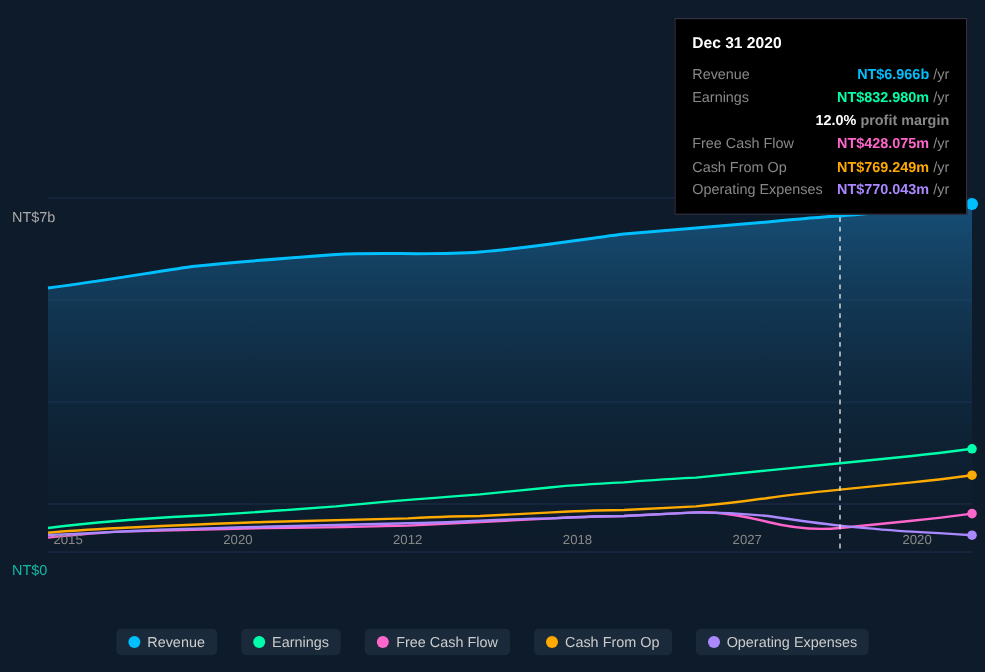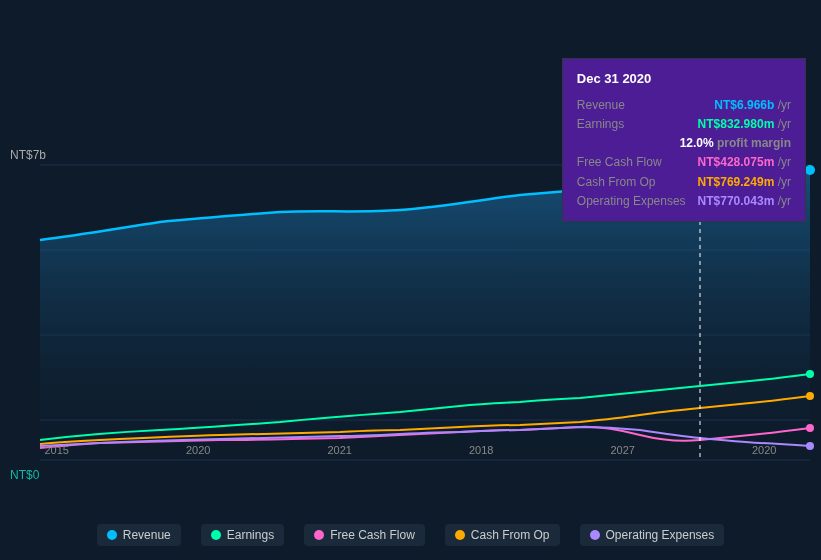--- a/index.html
+++ b/index.html
@@ -15,21 +15,21 @@
 
     .chart-container {
       position: relative;
       width: 821px;
       height: 510px;
     }
 
     .y-label {
       position: absolute;
       left: 10px;
-      top: 148px;
+      top: 174px;
       font-size: 12px;
       color: #aaa;
     }
 
     .y-label-bottom {
       position: absolute;
       left: 10px;
       bottom: 28px;
       font-size: 12px;
       color: #14b8a6;
@@ -41,28 +41,27 @@
       left: 0;
       width: 821px;
       height: 510px;
     }
 
     
     .tooltip {
       position: absolute;
       top: 15px;
       right: 15px;
-      background: #4c1d95;
+      background: #000000;
       border: 1px solid #334;
       padding: 10px 14px;
       min-width: 220px;
       font-size: 12px;
       line-height: 1.6;
       z-index: 10;
-      margin-top: 43px;
     }
 
     .tooltip-title {
       font-size: 13px;
       font-weight: bold;
       color: #fff;
       margin-bottom: 6px;
     }
 
     .tooltip-row {
@@ -172,21 +171,21 @@
     <circle cx="810" cy="396" r="4" fill="#ffaa00"></circle>
     <circle cx="810" cy="446" r="4" fill="#aa88ff"></circle>
   </svg>
 
   <div class="y-label">NT$7b</div>
   <div class="y-label-bottom">NT$0</div>
 
   <div class="x-labels">
     <span class="x-label">2015</span>
     <span class="x-label">2020</span>
-    <span class="x-label">2021</span>
+    <span class="x-label">2012</span>
     <span class="x-label">2018</span>
     <span class="x-label">2027</span>
     <span class="x-label">2020</span>
   </div>
 
   <div class="tooltip">
     <div class="tooltip-title">Dec 31 2020</div>
 
     <div class="tooltip-row">
       <span class="tooltip-label">Revenue</span>

